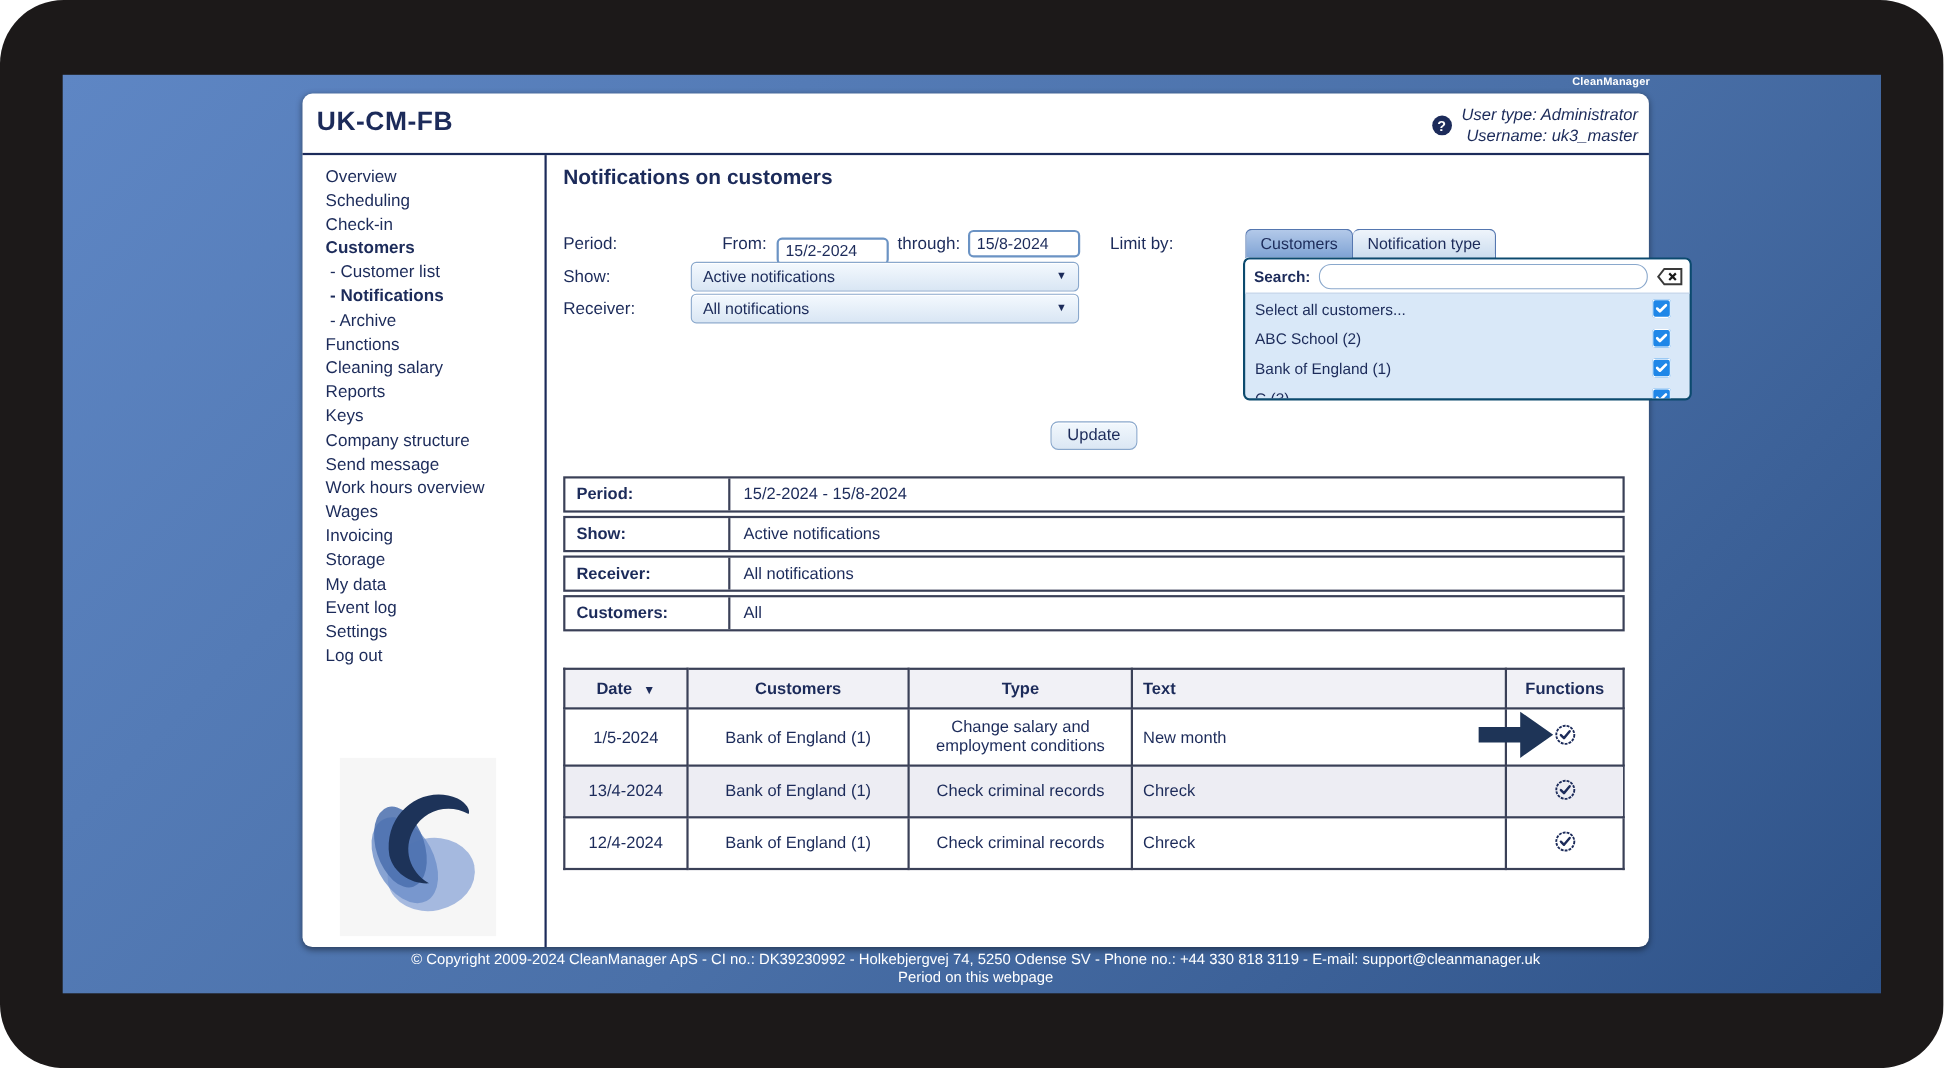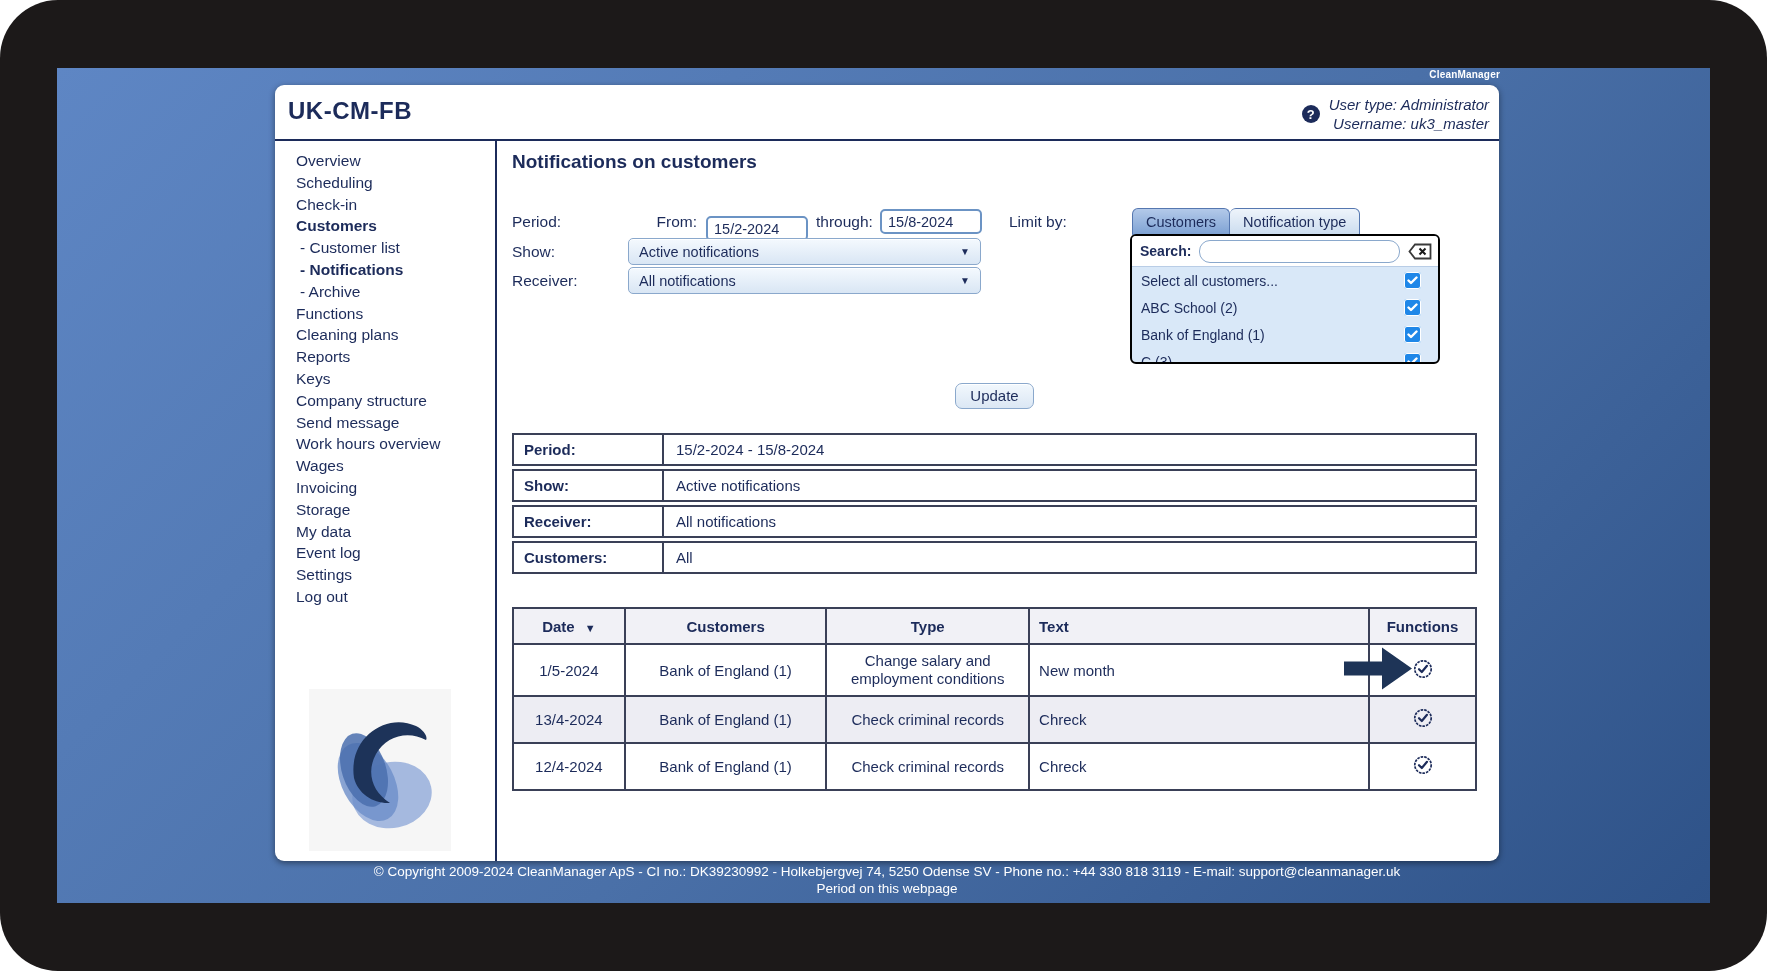--- a/index.html
+++ b/index.html
@@ -54,22 +54,22 @@
     padding:0 10px; cursor:pointer; box-shadow:inset 0 1px 0 #fff; }
   .dropdown .val { flex:1; font-size:14.5px; }
   .dd-arrow { font-size:10px; color:#1c2b5a; }
 
   .tabs { position:absolute; left:620px; top:25px; display:flex; }
   .tab { height:27px; padding:0 13px; display:flex; align-items:center; font-size:14.5px;
     border:1px solid #5577b0; border-radius:6px 6px 0 0; cursor:pointer; }
   .tab.active { background:linear-gradient(#b3c9e9,#7fa3d4); border-bottom-color:#7fa3d4; }
   .tab.inactive { background:linear-gradient(#eef4fb,#ccddef); border-left:none; }
 
-  .limit-panel { position:absolute; left:618px; top:51px; width:310px; height:130px;
-    border:2px solid #000000; border-radius:6px; background:#d9e8f8; overflow:hidden; }
+  .limit-panel { position:absolute; left:618px; top:51px; width:408px; height:130px;
+    border:2px solid #0c4a6e; border-radius:6px; background:#d9e8f8; overflow:hidden; }
   .search-row { background:#ffffff; height:31px; display:flex; align-items:center;
     padding:0 6px 0 8px; gap:8px; border-bottom:1px solid #b9cde6; }
   .search-row label { font-weight:bold; font-size:14px; }
   .search-input { flex:1; height:23px; border:1.5px solid #8aa8cc; border-radius:11px;
     font-size:13px; padding:0 8px; outline:none; font-family:"Liberation Sans",sans-serif; }
   .clear-btn { cursor:pointer; display:flex; align-items:center; }
   .opt-row { height:27px; display:flex; align-items:center; padding:0 17px 0 9px; font-size:14px; }
   .opt-row .lbl { flex:1; }
   .checkbox { width:17px; height:17px; border-radius:3px; background:#1f87e8;
     display:flex; align-items:center; justify-content:center; cursor:pointer;
@@ -133,21 +133,21 @@
 
         <div class="sidebar">
           <div class="side-item">Overview</div>
           <div class="side-item">Scheduling</div>
           <div class="side-item">Check-in</div>
           <div class="side-item bold">Customers</div>
           <div class="side-item indent">- Customer list</div>
           <div class="side-item indent bold">- Notifications</div>
           <div class="side-item indent">- Archive</div>
           <div class="side-item">Functions</div>
-          <div class="side-item">Cleaning plans</div>
+          <div class="side-item">Cleaning salary</div>
           <div class="side-item">Reports</div>
           <div class="side-item">Keys</div>
           <div class="side-item">Company structure</div>
           <div class="side-item">Send message</div>
           <div class="side-item">Work hours overview</div>
           <div class="side-item">Wages</div>
           <div class="side-item">Invoicing</div>
           <div class="side-item">Storage</div>
           <div class="side-item">My data</div>
           <div class="side-item">Event log</div>

